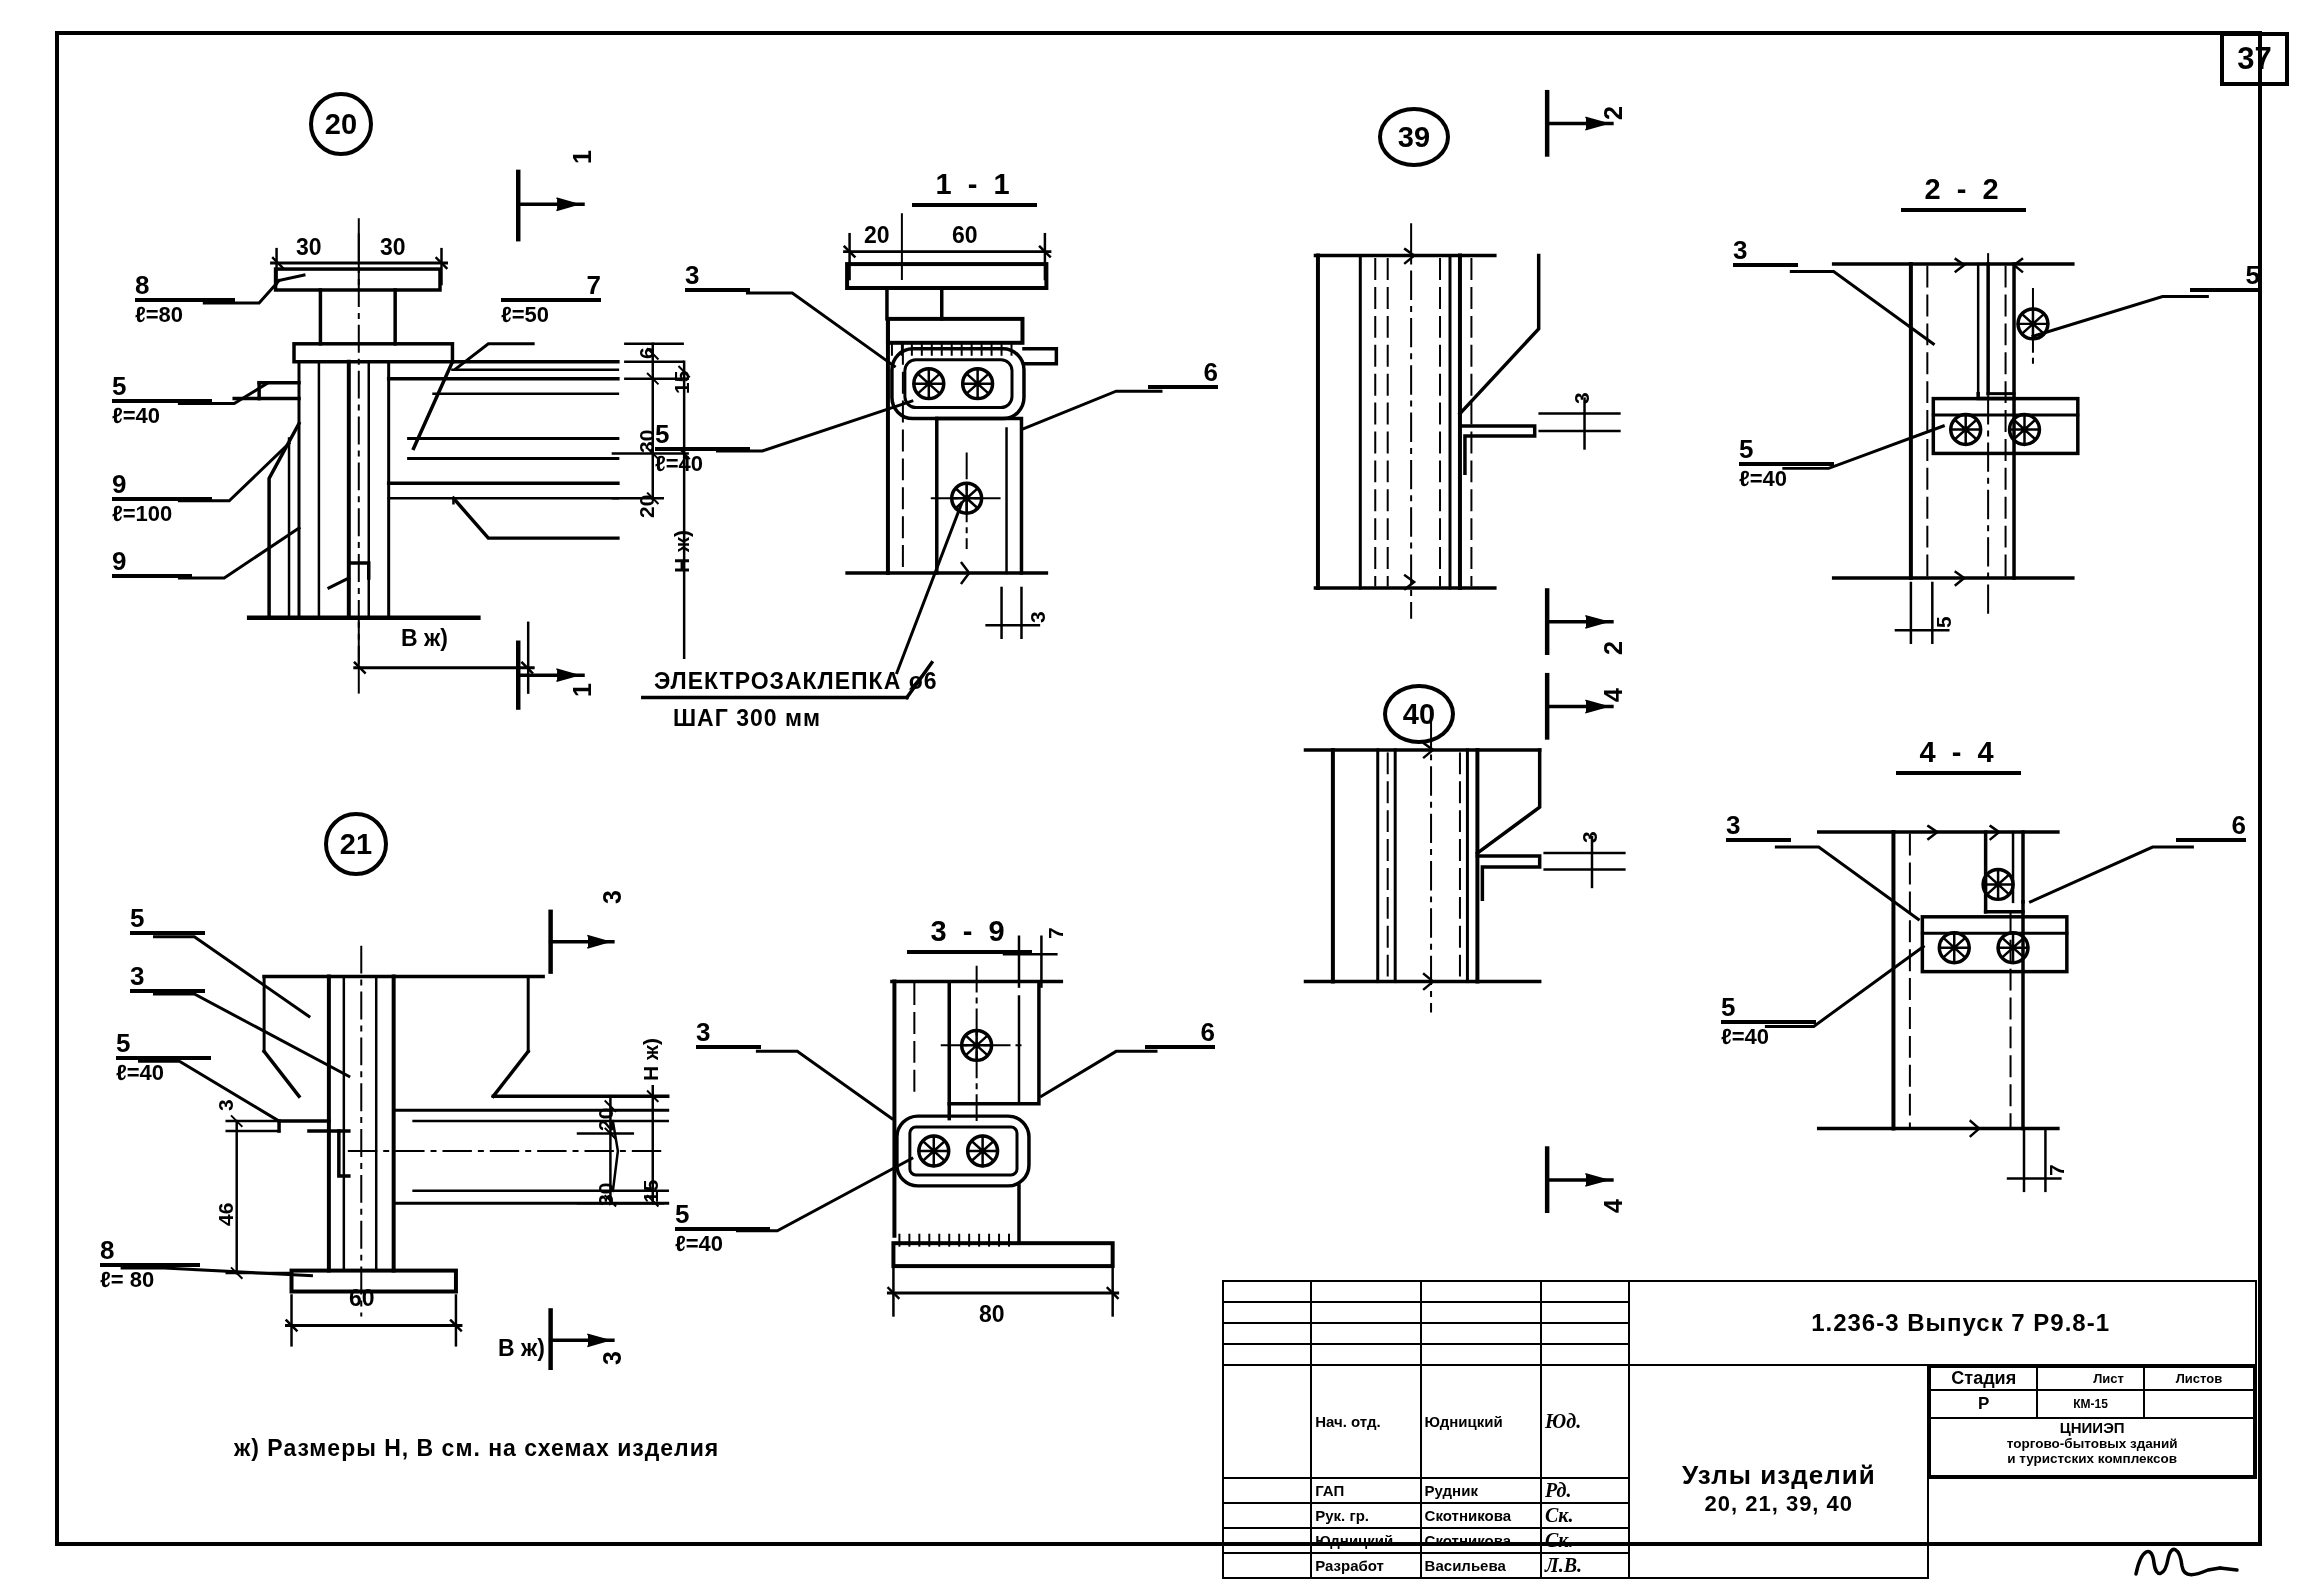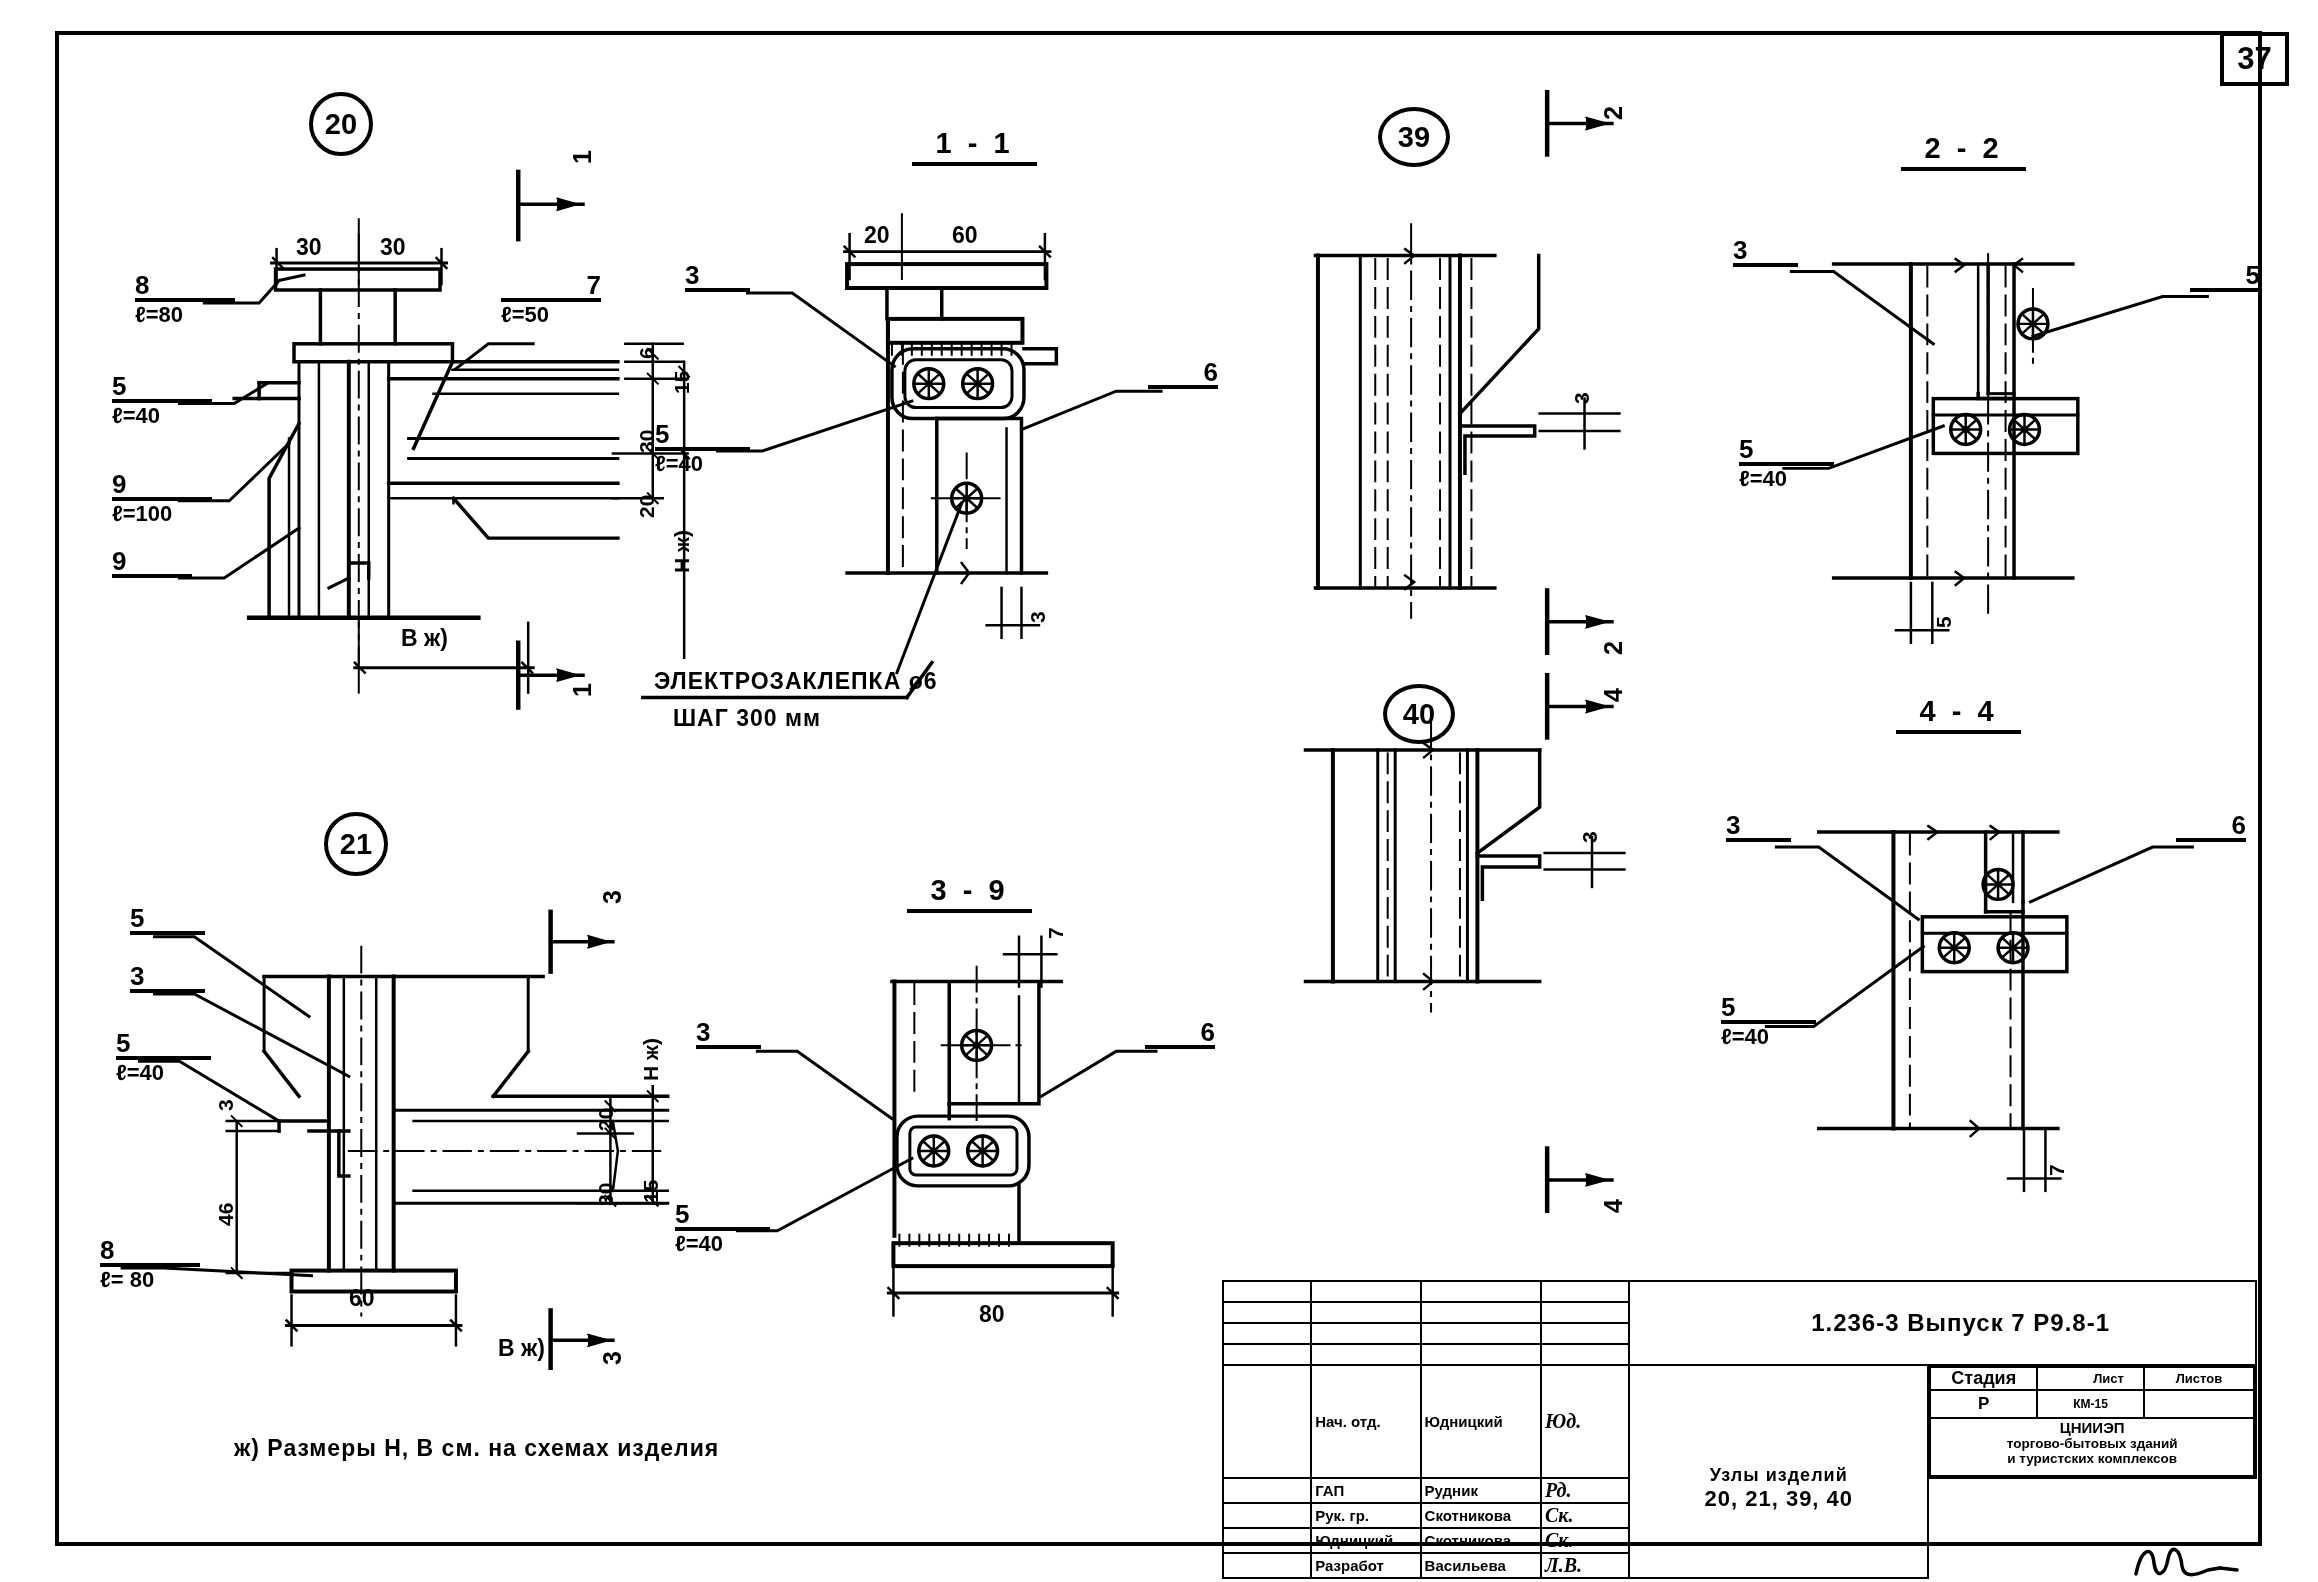--- a/index.html
+++ b/index.html
@@ -13,21 +13,21 @@
   
   .bubble{position:absolute;border:4.5px solid #000;border-radius:50%;display:flex;align-items:center;justify-content:center;
           font-size:29px;font-weight:bold;font-family:"Liberation Sans",sans-serif;box-sizing:border-box;}
   
   .lead{position:absolute;}
   .lead .num{font-size:26px;font-weight:bold;line-height:1;}
   .lead .bar{height:3.5px;background:#000;}
   .lead .sub{font-size:22px;font-weight:bold;line-height:1.05;padding-top:1.5px;}
   
   .sectitle{position:absolute;text-align:center;}
-  .sectitle .t{font-size:29px;font-weight:bold;letter-spacing:4px;}
+  .sectitle .t{font-size:29px;font-weight:bold;letter-spacing:4px;margin-top:41px;}
   .sectitle .u{height:3.5px;background:#000;margin-top:2px;}
   
   .dim{position:absolute;font-size:23px;font-weight:bold;}
   .dimv{position:absolute;font-size:21px;font-weight:bold;transform:rotate(-90deg);transform-origin:left top;}
   
   .secmark{position:absolute;font-size:25px;font-weight:bold;transform:rotate(-90deg);transform-origin:left top;}
   svg{position:absolute;left:0;top:0;overflow:visible;}
   
   #tblock{position:absolute;left:1222px;top:1280px;width:1035px;height:259px;}
   #tblock table{border-collapse:collapse;width:100%;height:100%;}
@@ -607,21 +607,21 @@
         <td>
               <div class="cellTxt">Нач. отд.</div>
             </td>
         <td>
               <div class="cellTxt">Юдницкий</div>
             </td>
         <td>
               <div class="cellTxt sig">Юд.</div>
             </td>
         <td rowspan="5" style="width:209px;vertical-align:middle;">
-          <div class="cellTxtC" style="font-size:18px;letter-spacing:1px;margin-top:34px;">Узлы изделий</div>
+          <div class="cellTxtC" style="font-size:26px;letter-spacing:1px;margin-top:34px;">Узлы изделий</div>
           <div class="cellTxtC" style="font-size:22px;letter-spacing:1px;">20, 21, 39, 40</div>
         </td>
         <td style="width:229px;padding:0;vertical-align:top;">
           <table style="width:100%;height:100%;border-collapse:collapse;">
             <tbody>
                   <tr>
               <td style="width:33%;height:20px;border:2px solid #000;">
                       <div class="cellTxtC" style="font-size:18px;">Стадия</div>
                     </td>
               <td style="width:33%;border:2px solid #000;padding-left:36px;">

